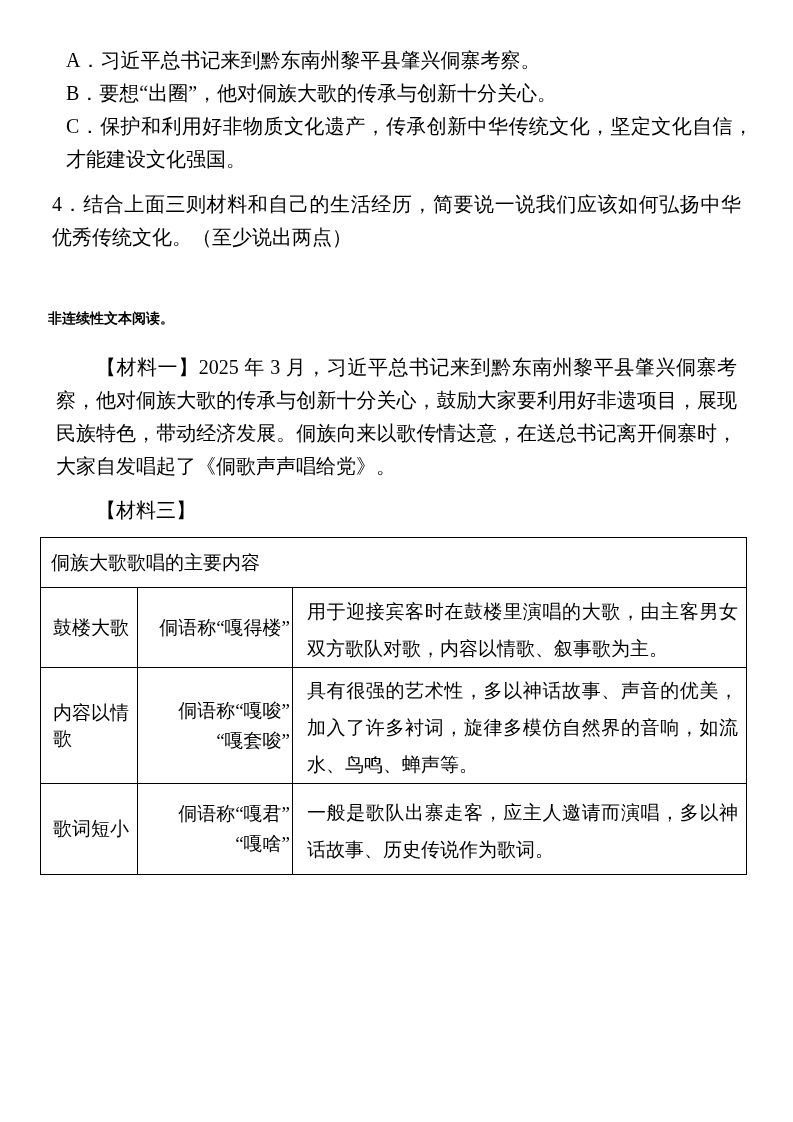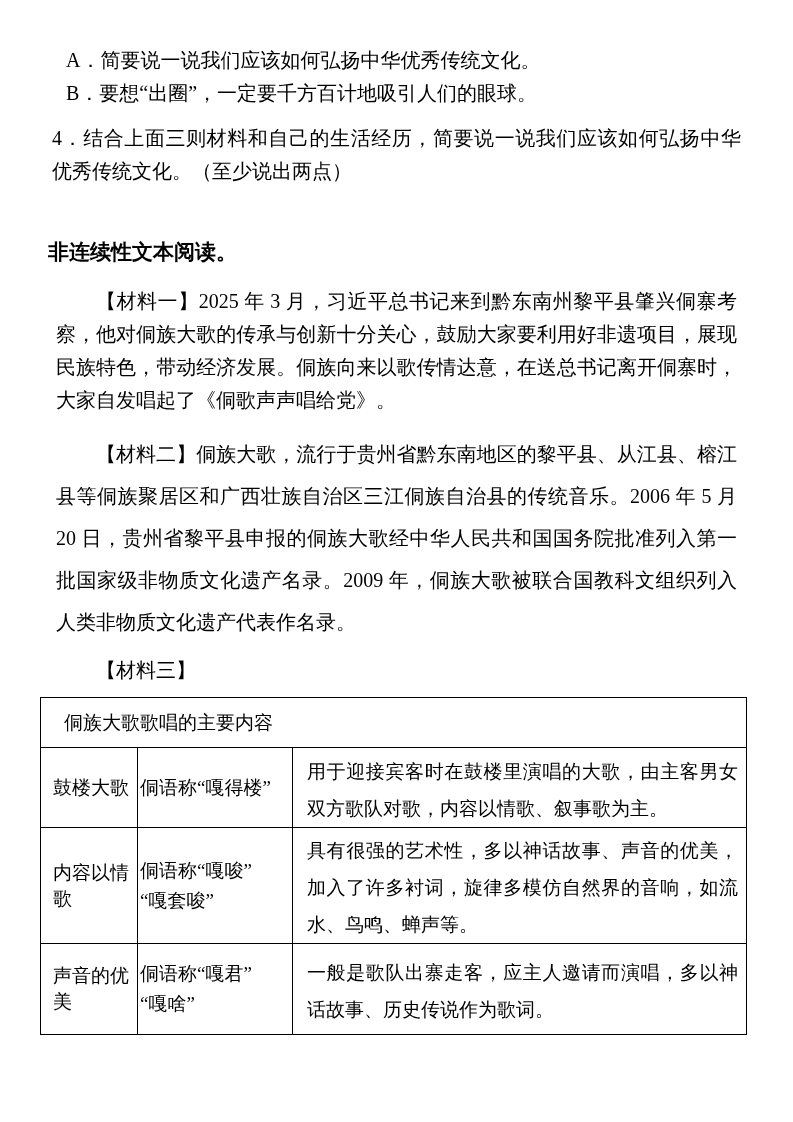--- a/index.html
+++ b/index.html
@@ -28,21 +28,21 @@
     text-align: justify;
   }
   .q4 {
     margin: 12px;
     line-height: 33px;
     text-align: justify;
   }
   .heading {
     margin: 48px 0 0 8px;
     font-weight: bold;
-    font-size: 21px;
+    font-size: 14px;
     line-height: 33px;
   }
   .mat {
     margin: 16px;
     text-indent: 2em;
     text-align: justify;
   }
   .mat1 { line-height: 33px; }
   .mat2 { line-height: 42px; }
   .mat3 { line-height: 22px; }
@@ -56,26 +56,26 @@
     border: 1px solid #000000;
     font-size: 19px;
     vertical-align: middle;
     box-sizing: border-box;
   }
   col.c1 { width: 97px; }
   col.c2 { width: 155px; }
   col.c3 { width: 454px; }
   td.title-cell {
     height: 50px;
-    padding-left: 23px;
+    padding-left: 10px;
     font-size: 20px;
   }
   td.name-cell { padding-left: 12px; }
   td.dong-cell {
-    text-align: left;
+    text-align: right;
     white-space: pre-line;
     font-size: 18px;
     line-height: 30px;
     padding: 15px 2px;
   }
   td.desc-cell {
     padding: 4px 8px 0 14px;
     line-height: 37px;
     text-align: justify;
   }
@@ -83,31 +83,31 @@
   tr.r2 td { height: 110px; }
   tr.r3 td { height: 82px; }
   tr.r4 td { height: 80px; }
 </style>
 </head>
 <body>
 
 <div class="page">
 
   <div class="options">
-    <p>A．简要说一说我们应该如何弘扬中华优秀传统文化。</p>
-    <p>B．要想“出圈”，一定要千方百计地吸引人们的眼球。</p>
+    <p>A．习近平总书记来到黔东南州黎平县肇兴侗寨考察。</p>
+    <p>B．要想“出圈”，他对侗族大歌的传承与创新十分关心。</p>
+    <p>C．保护和利用好非物质文化遗产，传承创新中华传统文化，坚定文化自信，才能建设文化强国。</p>
   </div>
 
   <p class="q4">4．结合上面三则材料和自己的生活经历，简要说一说我们应该如何弘扬中华优秀传统文化。（至少说出两点）</p>
 
   <p class="heading">非连续性文本阅读。</p>
 
   <p class="mat mat1">【材料一】2025 年 3 月，习近平总书记来到黔东南州黎平县肇兴侗寨考察，他对侗族大歌的传承与创新十分关心，鼓励大家要利用好非遗项目，展现民族特色，带动经济发展。侗族向来以歌传情达意，在送总书记离开侗寨时，大家自发唱起了《侗歌声声唱给党》。</p>
 
-  <p class="mat mat2">【材料二】侗族大歌，流行于贵州省黔东南地区的黎平县、从江县、榕江县等侗族聚居区和广西壮族自治区三江侗族自治县的传统音乐。2006 年 5 月 20 日，贵州省黎平县申报的侗族大歌经中华人民共和国国务院批准列入第一批国家级非物质文化遗产名录。2009 年，侗族大歌被联合国教科文组织列入人类非物质文化遗产代表作名录。</p>
 
   <p class="mat mat3">【材料三】</p>
 
   <table class="songs">
     <colgroup>
       <col class="c1">
         <col class="c2">
         <col class="c3">
     </colgroup>
     <tbody>
@@ -119,21 +119,21 @@
         <td class="dong-cell">侗语称“嘎得楼”</td>
         <td class="desc-cell">用于迎接宾客时在鼓楼里演唱的大歌，由主客男女双方歌队对歌，内容以情歌、叙事歌为主。</td>
       </tr>
       <tr class="r2">
         <td class="name-cell">内容以情歌</td>
         <td class="dong-cell">侗语称“嘎唆”
 “嘎套唆”</td>
         <td class="desc-cell">具有很强的艺术性，多以神话故事、声音的优美，加入了许多衬词，旋律多模仿自然界的音响，如流水、鸟鸣、蝉声等。</td>
       </tr>
       <tr class="r3">
-        <td class="name-cell">声音的优美</td>
+        <td class="name-cell">歌词短小</td>
         <td class="dong-cell">侗语称“嘎君”
 “嘎啥”</td>
         <td class="desc-cell">一般是歌队出寨走客，应主人邀请而演唱，多以神话故事、历史传说作为歌词。</td>
       </tr>
     </tbody>
   </table>
 
 </div>
 
 </body></html>

